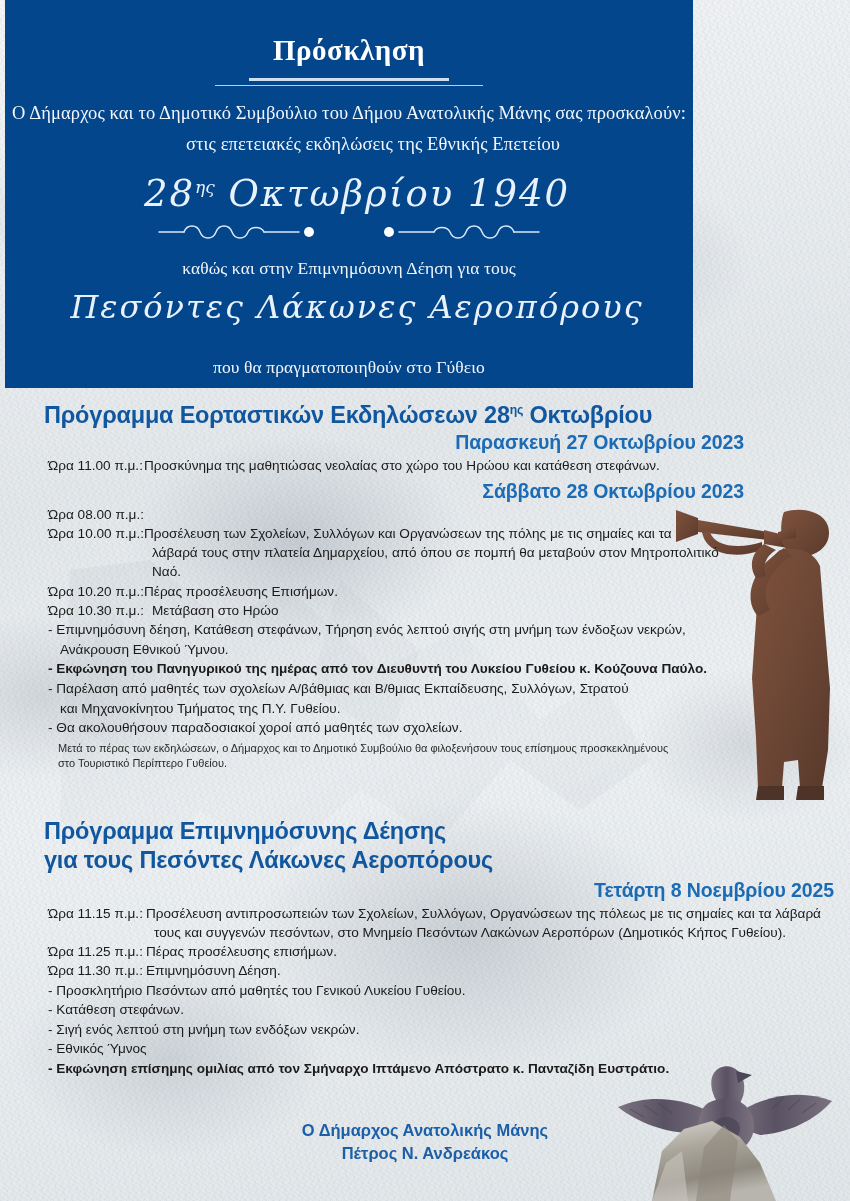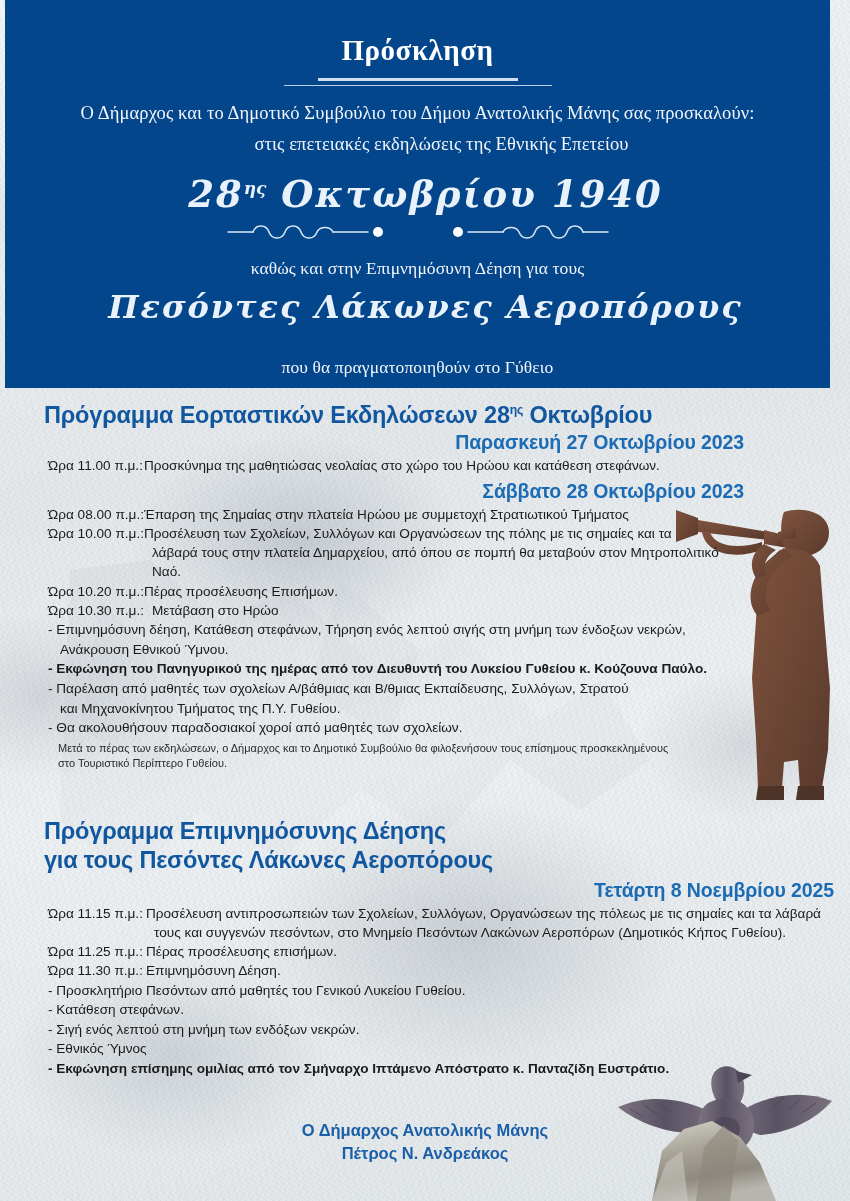--- a/index.html
+++ b/index.html
@@ -73,21 +73,21 @@
     height: 330px;
     z-index: 0;
     opacity: 0.40;
   }
 
   
   .header-band {
     position: absolute;
     left: 5px;
     top: 0;
-    width: 825px;
+    width: 688px;
     height: 388px;
     background: #04468c;
     z-index: 2;
   }
   .header-inner {
     position: relative;
     width: 100%;
     height: 100%;
     color: #ffffff;
     text-align: center;
@@ -139,21 +139,21 @@
   .invite-line.l1 { top: 103px; }
   .invite-line.l2 { top: 134px; margin-left: 48px; }
   .invite-line.l3 { top: 258px; font-size: 17.5px; }
   .invite-line.l4 { top: 357px; font-size: 17.5px; }
 
   .script-big {
     position: absolute;
     left: 16px; right: 0;
     font-family: "DejaVu Serif", serif;
     font-style: italic;
-    font-weight: 700;
+    font-weight: 400;
     color: #e9f2fb;
     letter-spacing: 2px;
   }
   .script-date {
     top: 172px;
     font-size: 37px;
   }
   .script-date sup {
     font-size: 0.46em;
     vertical-align: super;
@@ -410,21 +410,20 @@
 
       <div class="sched-row">
         <span class="sched-time">Ώρα 11.00 π.μ.:</span>
         <span class="sched-desc">Προσκύνημα της μαθητιώσας νεολαίας στο χώρο του Ηρώου και κατάθεση στεφάνων.</span>
       </div>
 
       <div class="day-title">Σάββατο 28 Οκτωβρίου 2023</div>
 
       <div class="sched-row">
         <span class="sched-time">Ώρα 08.00 π.μ.:</span>
-        <span class="sched-desc">Έπαρση της Σημαίας στην πλατεία Ηρώου με συμμετοχή Στρατιωτικού Τμήματος</span>
       </div>
       <div class="sched-row">
         <span class="sched-time">Ώρα 10.00 π.μ.:</span>
         <span class="sched-desc">
           <span>Προσέλευση των Σχολείων, Συλλόγων και Οργανώσεων της πόλης με τις σημαίες και τα</span>
           <span class="cont">λάβαρά τους στην πλατεία Δημαρχείου, από όπου σε πομπή θα μεταβούν στον Μητροπολιτικό Ναό.</span>
         </span>
       </div>
       <div class="sched-row">
         <span class="sched-time">Ώρα 10.20 π.μ.:</span>

